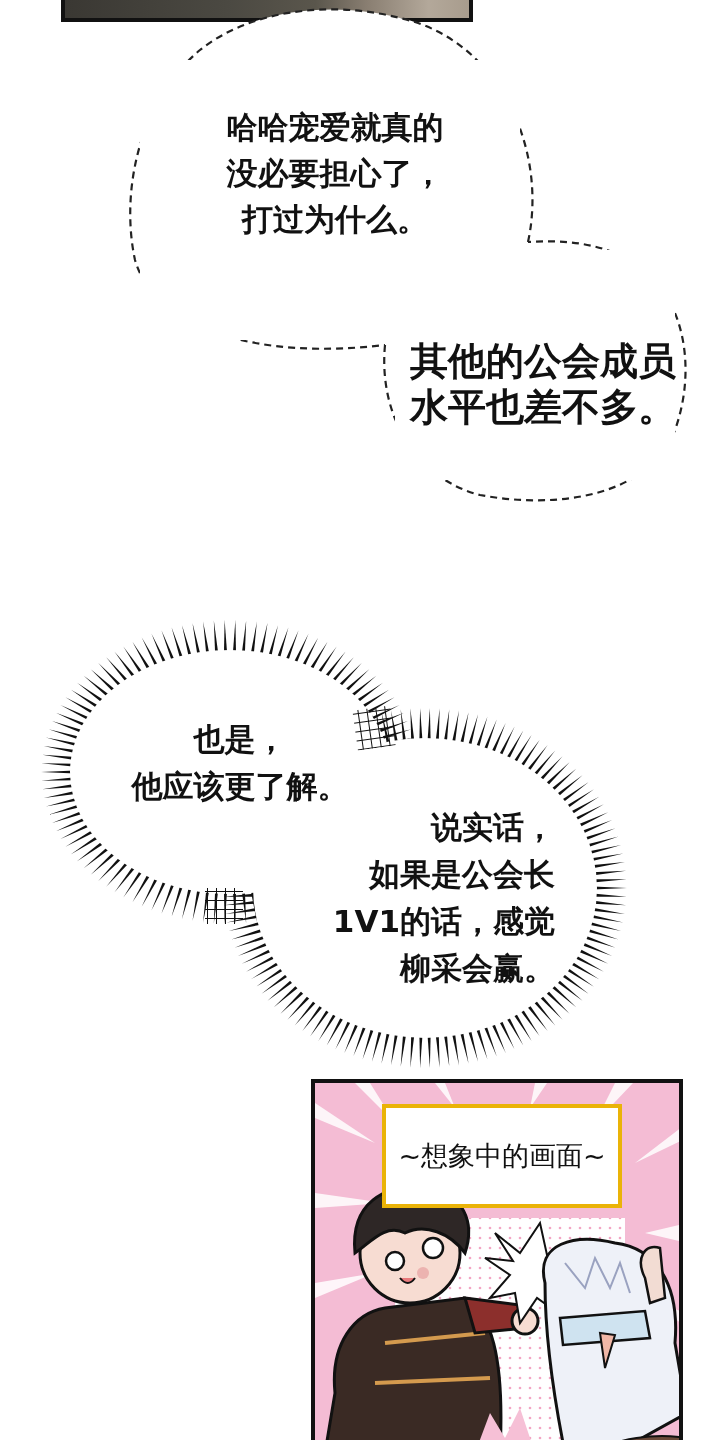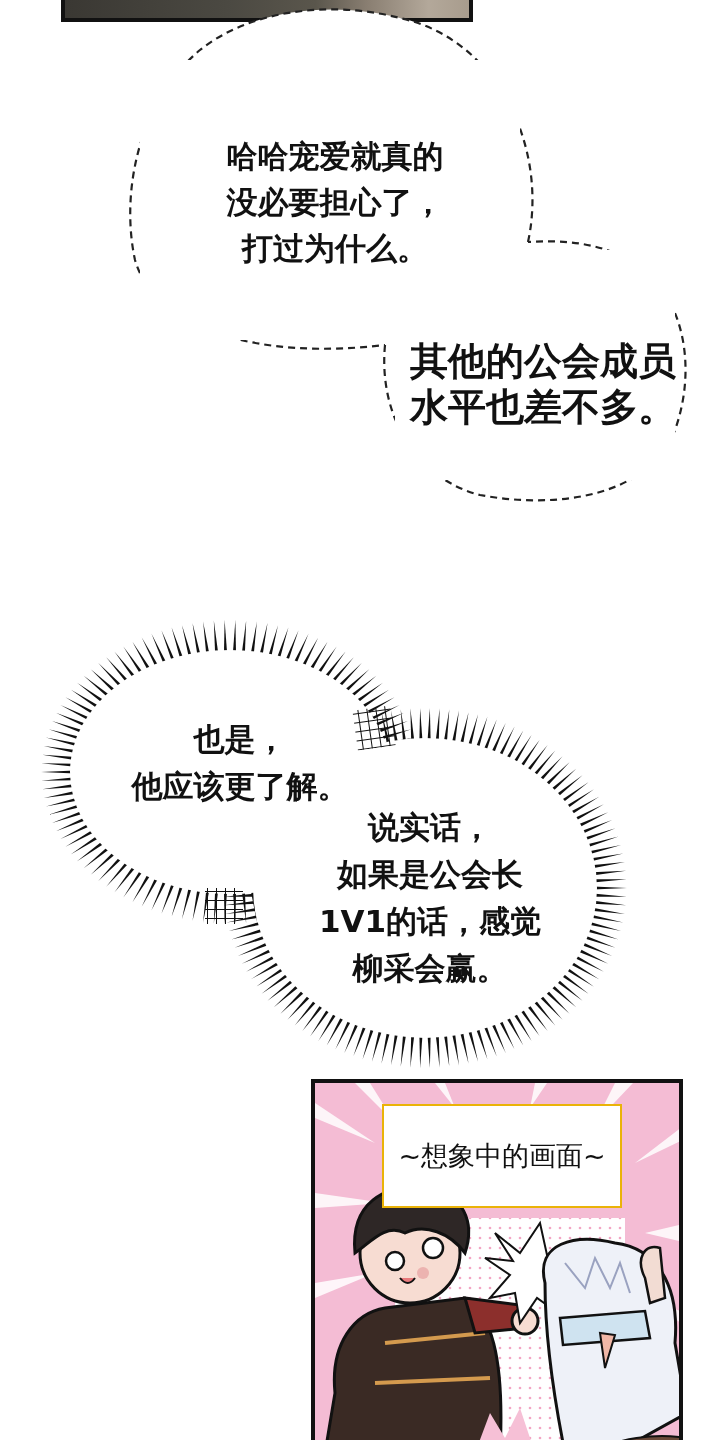--- a/index.html
+++ b/index.html
@@ -4,31 +4,31 @@
   <style>
     html, body { margin: 0; padding: 0; background: #ffffff; }
     body { width: 720px; height: 1440px; position: relative; overflow: hidden;
            font-family: "DejaVu Sans", "Liberation Sans", sans-serif; }
     .abs { position: absolute; }
     .top-panel { left: 61px; top: -4px; width: 412px; height: 26px;
                  background: linear-gradient(90deg,#3a3833 0%,#4b4942 40%,#5a564c 62%,#8a7f72 75%,#b3a89a 90%,#a89c8d 100%);
                  border: 4px solid #111; border-top: none; box-sizing: border-box; }
     svg.bubbles { left: 0; top: 0; }
     .txt { position: absolute; color: #111; font-weight: bold; text-align: center; white-space: nowrap; line-height: 1; }
-    .t1 { left: 190px; top: 112px; width: 290px; font-size: 31px; margin-top: 29px; }
+    .t1 { left: 190px; top: 112px; width: 290px; font-size: 31px; }
     .t1 div { height: 46px; }
     .t2 { left: 410px; top: 342px; width: 260px; font-size: 38px; }
     .t2 div { height: 46px; }
     .t3 { left: 110px; top: 724px; width: 260px; font-size: 31px; }
     .t3 div { height: 47px; }
-    .t4 { left: 305px; top: 812px; width: 250px; font-size: 31px; }
+    .t4 { left: 305px; top: 812px; width: 250px; font-size: 31px; text-align: right; }
     .t4 div { height: 47px; }
     .panel { left: 311px; top: 1079px; width: 372px; height: 370px; border: 4px solid #111;
              box-sizing: border-box; background: #f4bcd4; overflow: hidden; }
-    .caption-box { left: 382px; top: 1104px; width: 240px; height: 104px; border: 2px solid #eab308;
+    .caption-box { left: 382px; top: 1104px; width: 240px; height: 104px; border: 4px solid #eab308;
                    box-sizing: border-box; background: #fff; display: flex; align-items: center; justify-content: center;
                    font-size: 27px; color: #111; }
   </style>
 </head>
 <body>
 
 <div class="abs top-panel"></div>
 
 <svg class="abs bubbles" width="720" height="1440" viewBox="0 0 720 1440">
 

